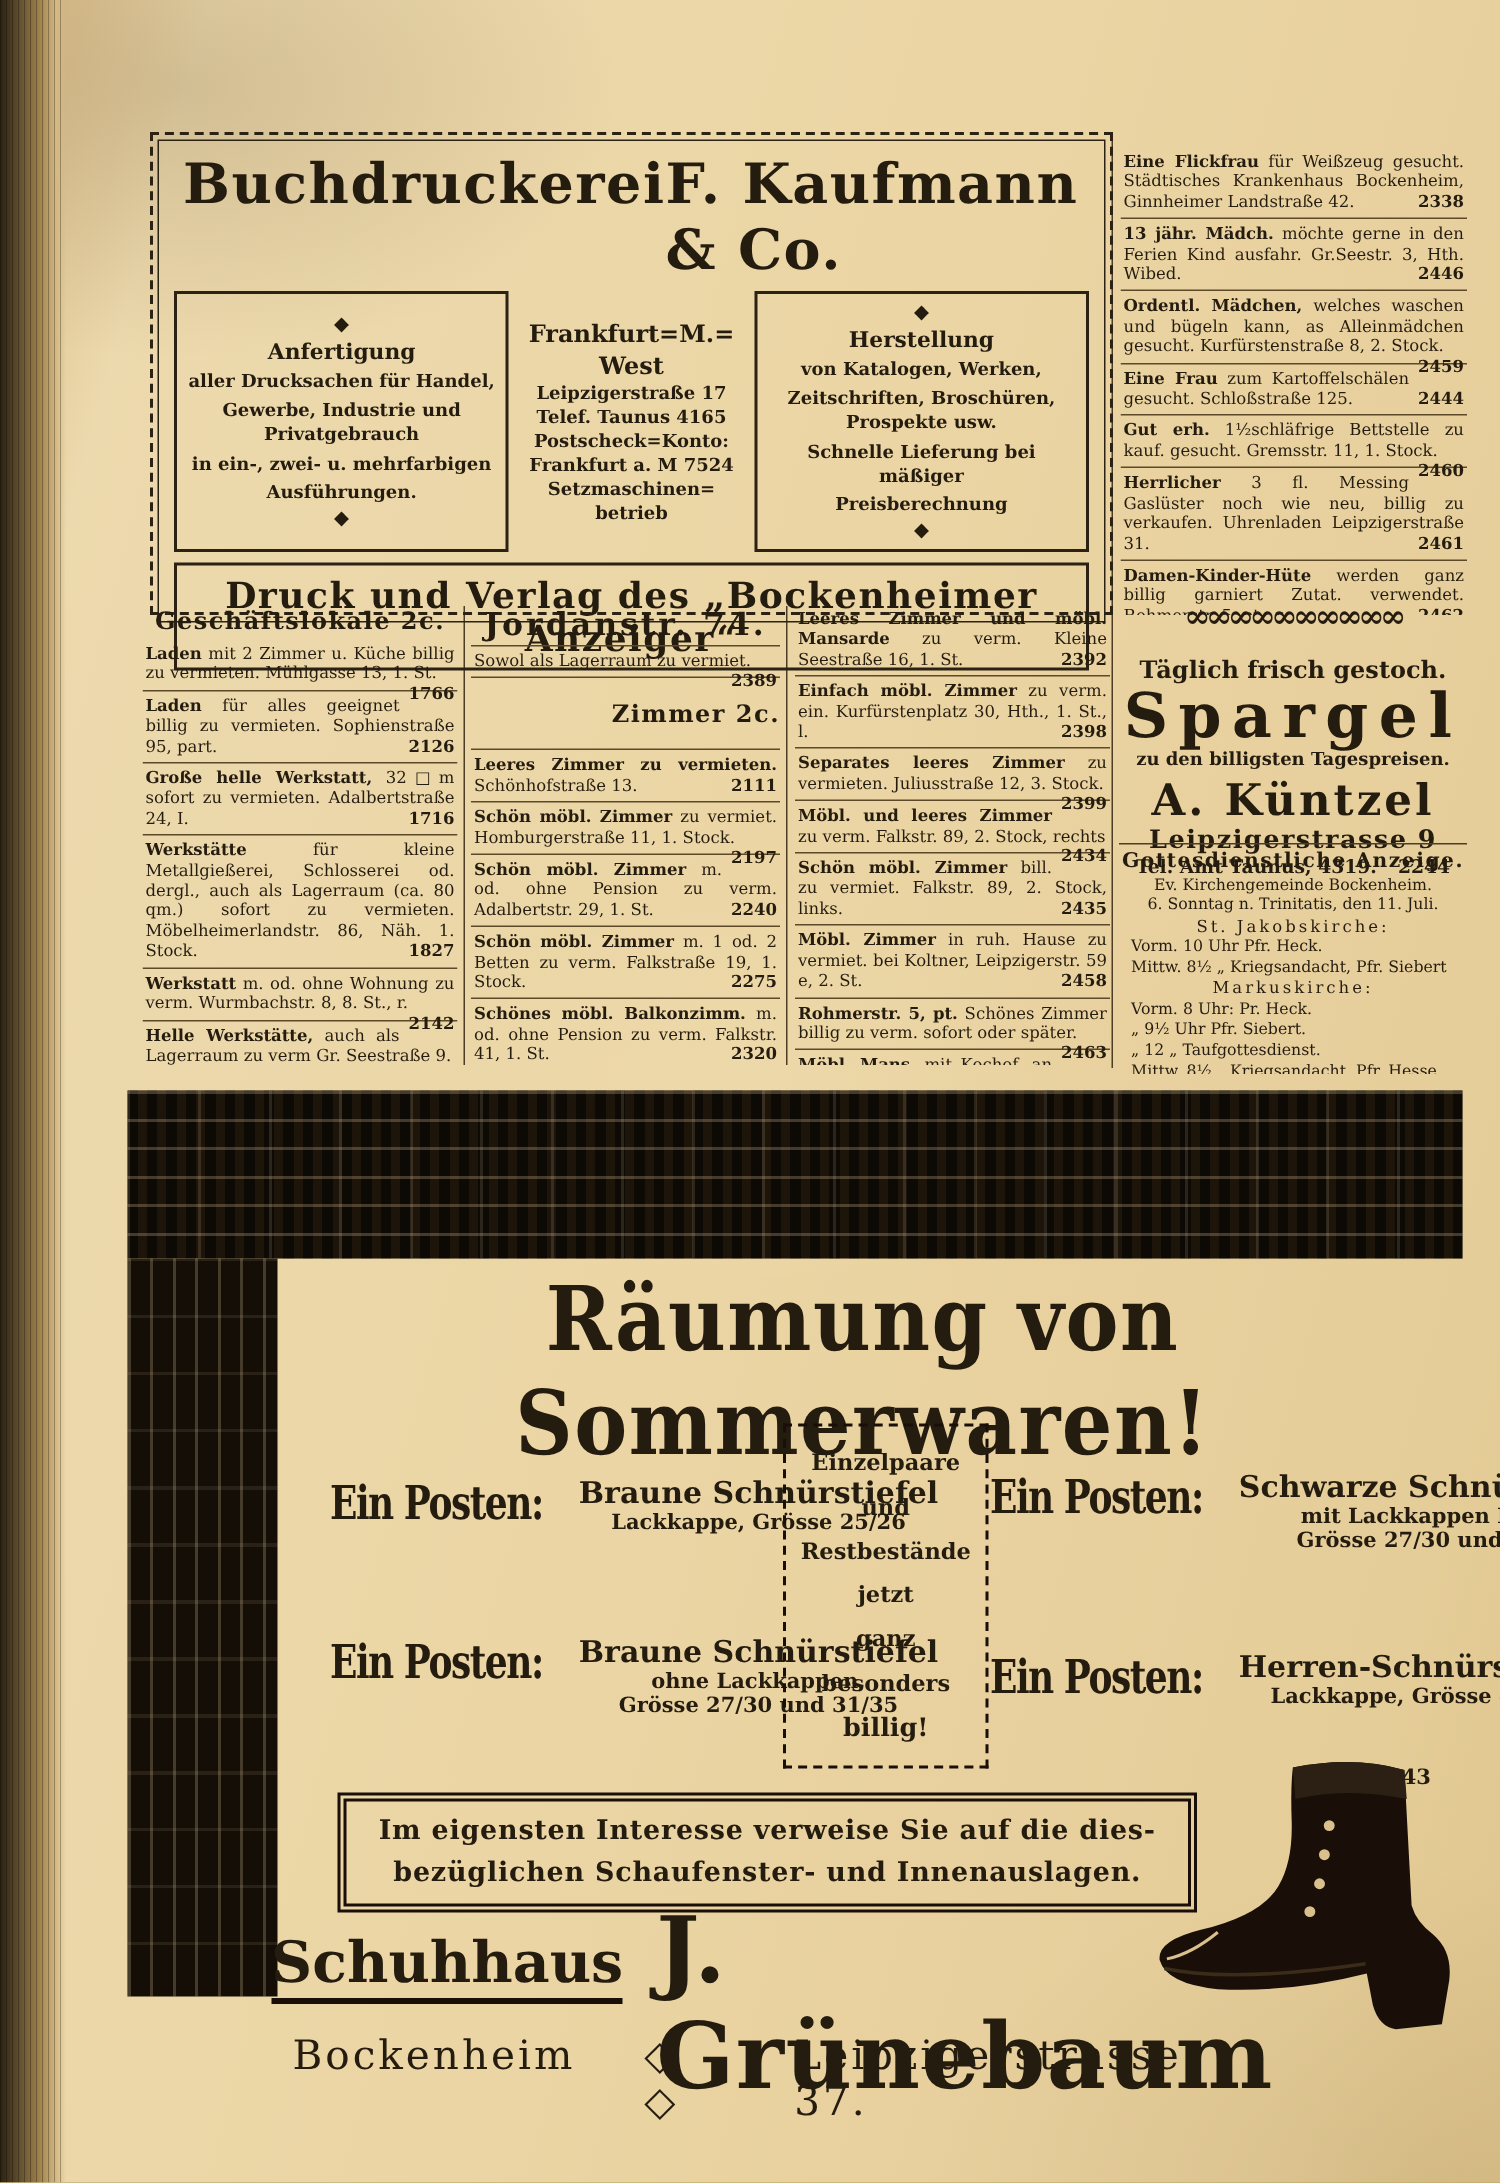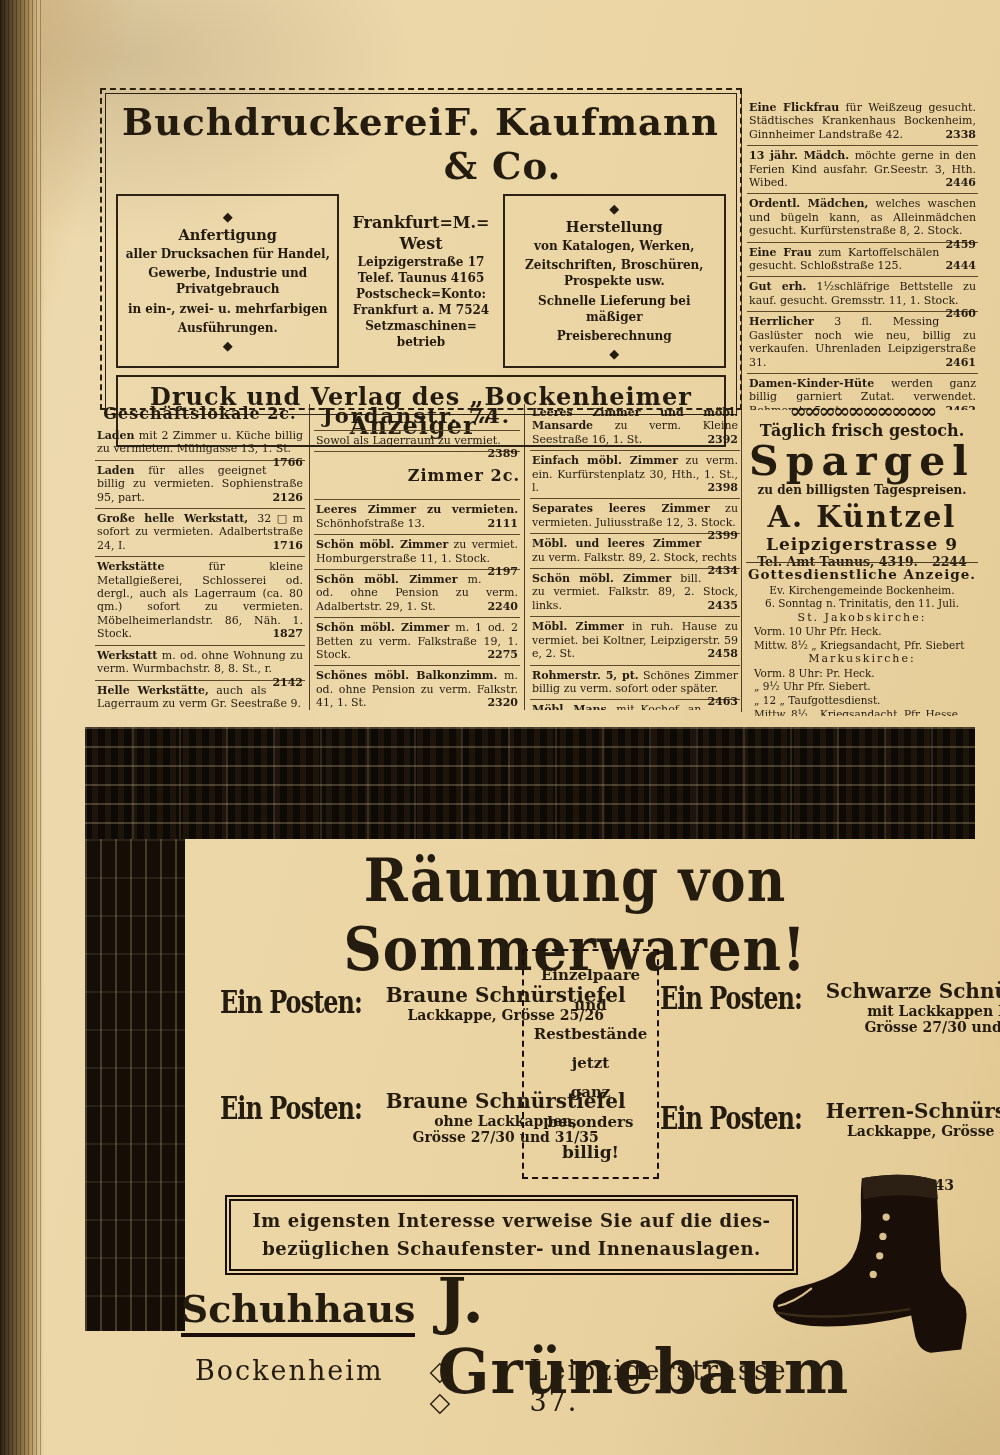--- a/index.html
+++ b/index.html
@@ -37,21 +37,21 @@
   .ad-item:first-of-type{border-top:none}
   .ad-item .lead{font-weight:bold}
   .ad-item .num{float:right;font-weight:bold;margin-left:6px}
   .col-header{font-weight:bold;text-align:center;font-size:16px;letter-spacing:1px;padding:1px 0 3px}
   .jordan-header{font-weight:bold;text-align:center;font-size:21px;letter-spacing:2px;padding:0 0 2px}
   .sub-header{font-weight:bold;text-align:right;font-size:16px;letter-spacing:1px;border-top:1px solid #5b4929;padding:14px 0}
 
   
   .spargel{position:absolute;left:746px;top:400px;width:232px;text-align:center}
   .garland{font-size:21px;font-weight:bold;letter-spacing:-3px;line-height:1}
-  .spargel-tag{font-size:16px;font-weight:bold;margin-top:0}
+  .spargel-tag{font-size:16px;font-weight:bold;margin-top:16px}
   .spargel-name{font-size:41px;font-weight:bold;letter-spacing:7px;line-height:1.05}
   .spargel-sub{font-size:12px;font-weight:bold}
   .kuentzel{font-size:29px;font-weight:bold;letter-spacing:2px;margin-top:3px}
   .kuentzel-street{font-size:17px;font-weight:bold;letter-spacing:1px}
   .kuentzel-tel{font-size:12.5px;font-weight:bold;display:flex;justify-content:center;gap:14px}
 
   .church{position:absolute;left:746px;top:562px;width:232px;height:150px;overflow:hidden;border-top:1px solid #4d3d24;padding-top:3px;font-size:10.5px;line-height:1.3}
   .ch-title{font-weight:bold;font-size:13.5px;text-align:center;letter-spacing:1px}
   .ch-center{text-align:center}
   .ch-church{text-align:center;letter-spacing:2px;font-size:11px}

